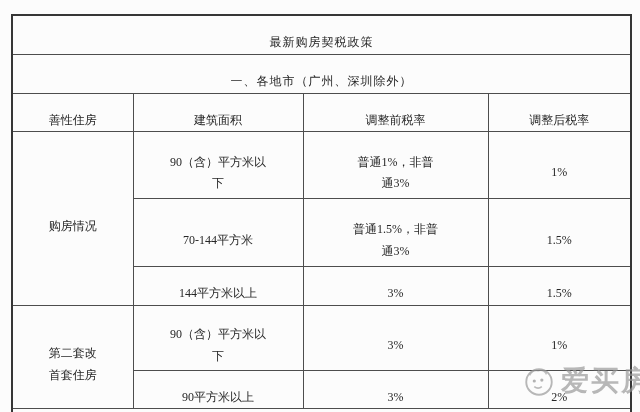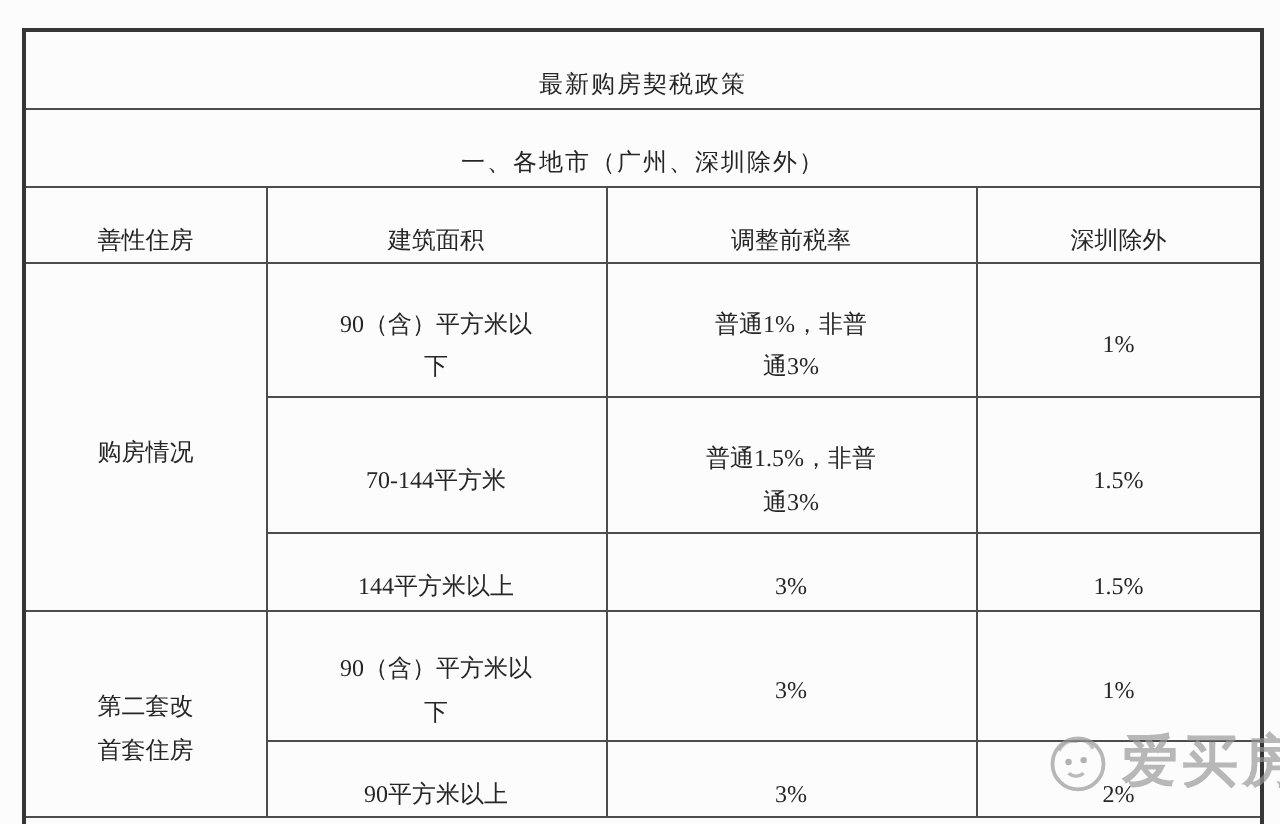--- a/index.html
+++ b/index.html
@@ -81,21 +81,21 @@
     <tr class="r-title">
       <td colspan="4" class="title-cell">最新购房契税政策</td>
     </tr>
     <tr class="r-section">
       <td colspan="4" class="section-cell">一、各地市（广州、深圳除外）</td>
     </tr>
     <tr class="r-header">
       <td class="head-cell">善性住房</td>
       <td class="head-cell">建筑面积</td>
       <td class="head-cell">调整前税率</td>
-      <td class="head-cell">深圳除外</td>
+      <td class="head-cell">调整后税率</td>
     </tr>
     <tr class="r-d1">
       <td rowspan="3">购房情况</td>
       <td>90（含）平方米以
 下</td>
       <td>普通1%，非普
 通3%</td>
       <td>1%</td>
     </tr>
     <tr class="r-d2">

